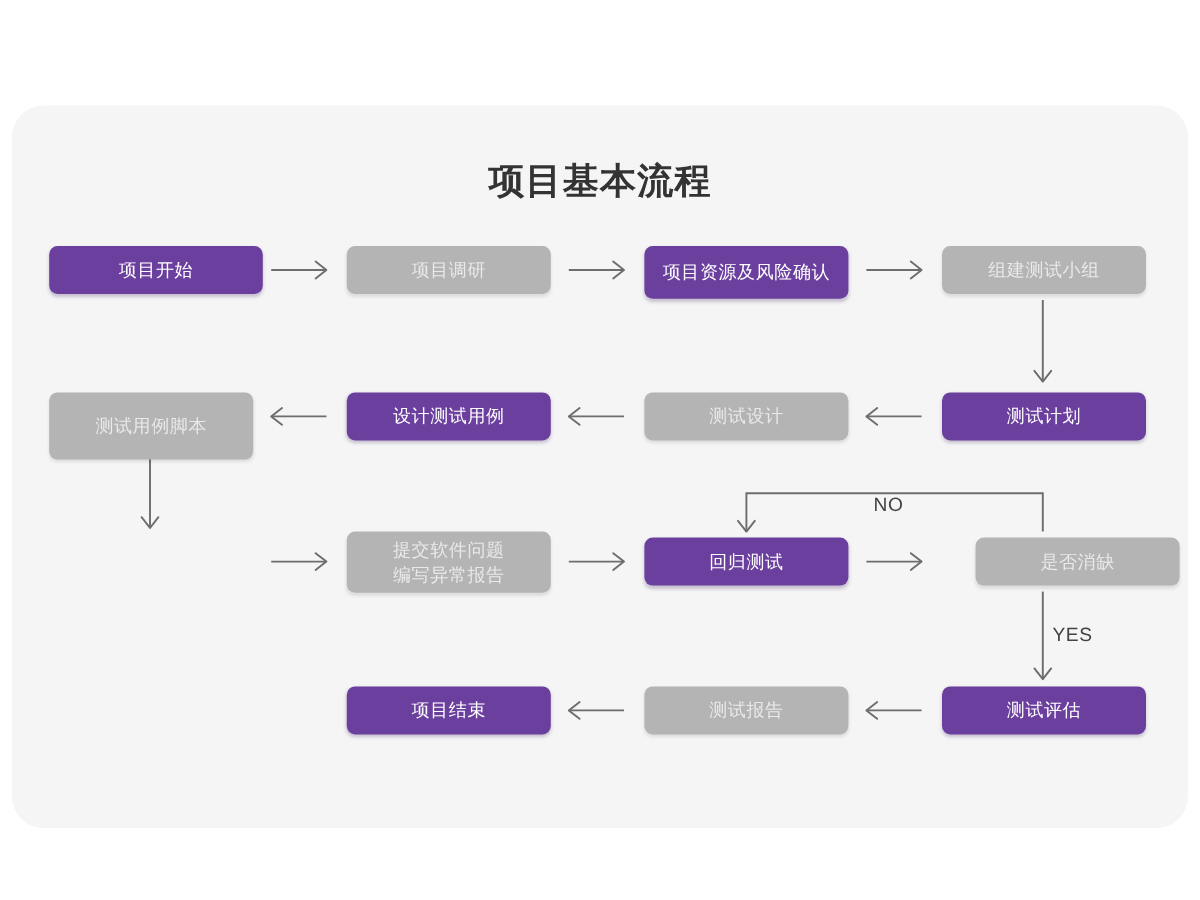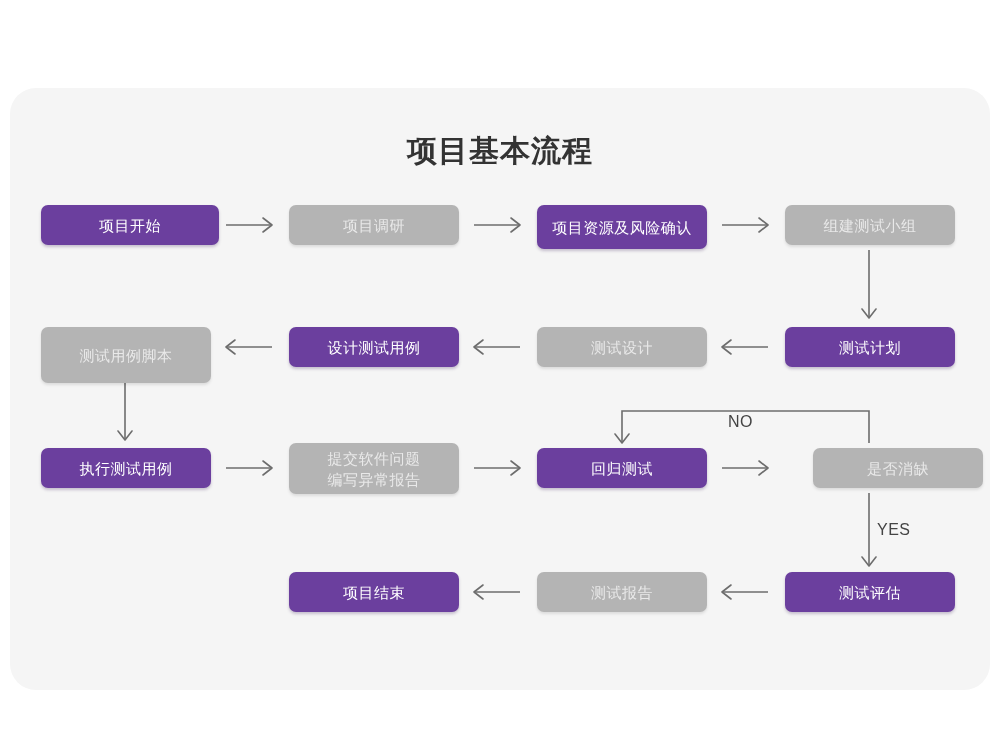--- a/index.html
+++ b/index.html
@@ -187,21 +187,20 @@
   <div class="node purple" style="left:41px;  top:205px; width:178px; height:40px;">项目开始</div>
   <div class="node gray" style="left:289px; top:205px; width:170px; height:40px;">项目调研</div>
   <div class="node purple" style="left:537px; top:205px; width:170px; height:44px;">项目资源及风险确认</div>
   <div class="node gray" style="left:785px; top:205px; width:170px; height:40px;">组建测试小组</div>
 
   <div class="node gray" style="left:41px;  top:327px; width:170px; height:56px;">测试用例脚本</div>
   <div class="node purple" style="left:289px; top:327px; width:170px; height:40px;">设计测试用例</div>
   <div class="node gray" style="left:537px; top:327px; width:170px; height:40px;">测试设计</div>
   <div class="node purple" style="left:785px; top:327px; width:170px; height:40px;">测试计划</div>
 
-  <div class="node purple" style="left:41px;  top:448px; width:170px; height:40px;">执行测试用例</div>
   <div class="node gray" style="left:289px; top:443px; width:170px; height:51px;">提交软件问题
 编写异常报告</div>
   <div class="node purple" style="left:537px; top:448px; width:170px; height:40px;">回归测试</div>
   <div class="node gray" style="left:785px; top:448px; width:170px; height:40px;margin-left:28px;">是否消缺</div>
 
   <div class="node purple" style="left:289px; top:572px; width:170px; height:40px;">项目结束</div>
   <div class="node gray" style="left:537px; top:572px; width:170px; height:40px;">测试报告</div>
   <div class="node purple" style="left:785px; top:572px; width:170px; height:40px;">测试评估</div>
 
 </div>

